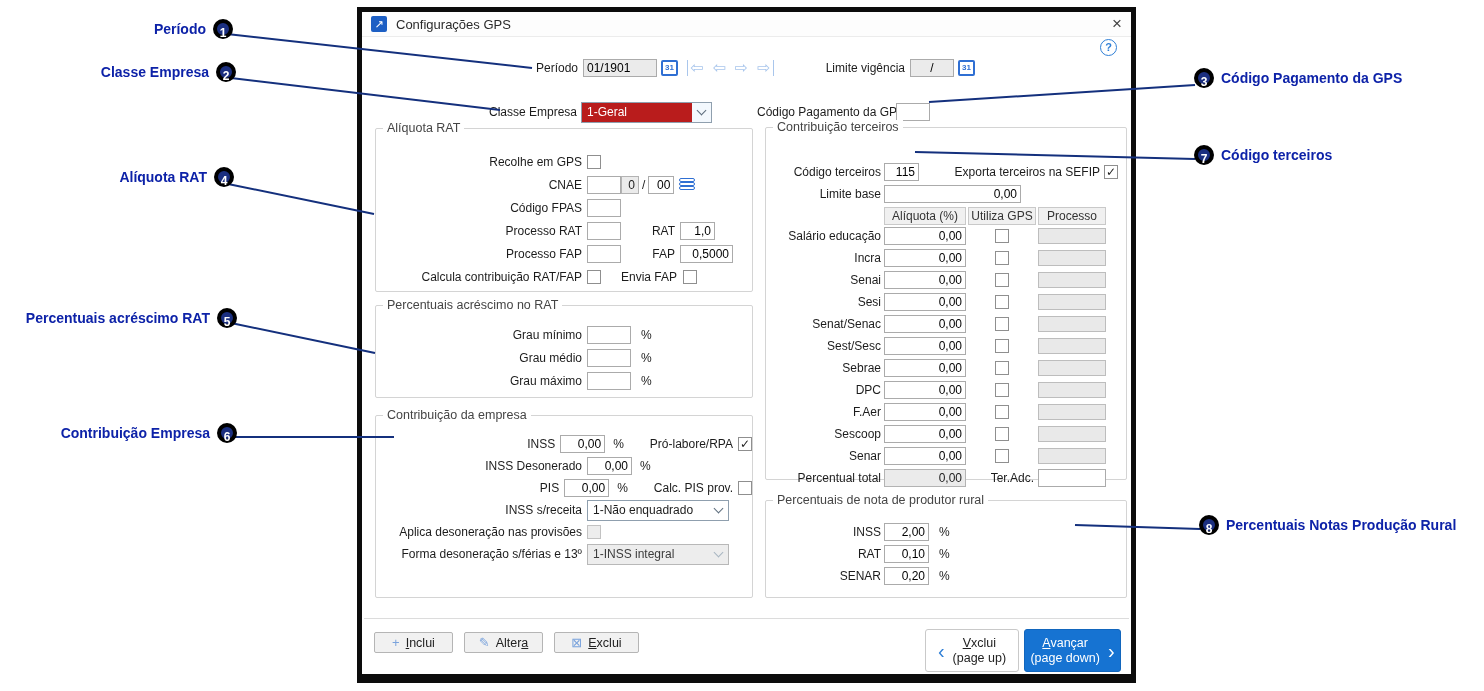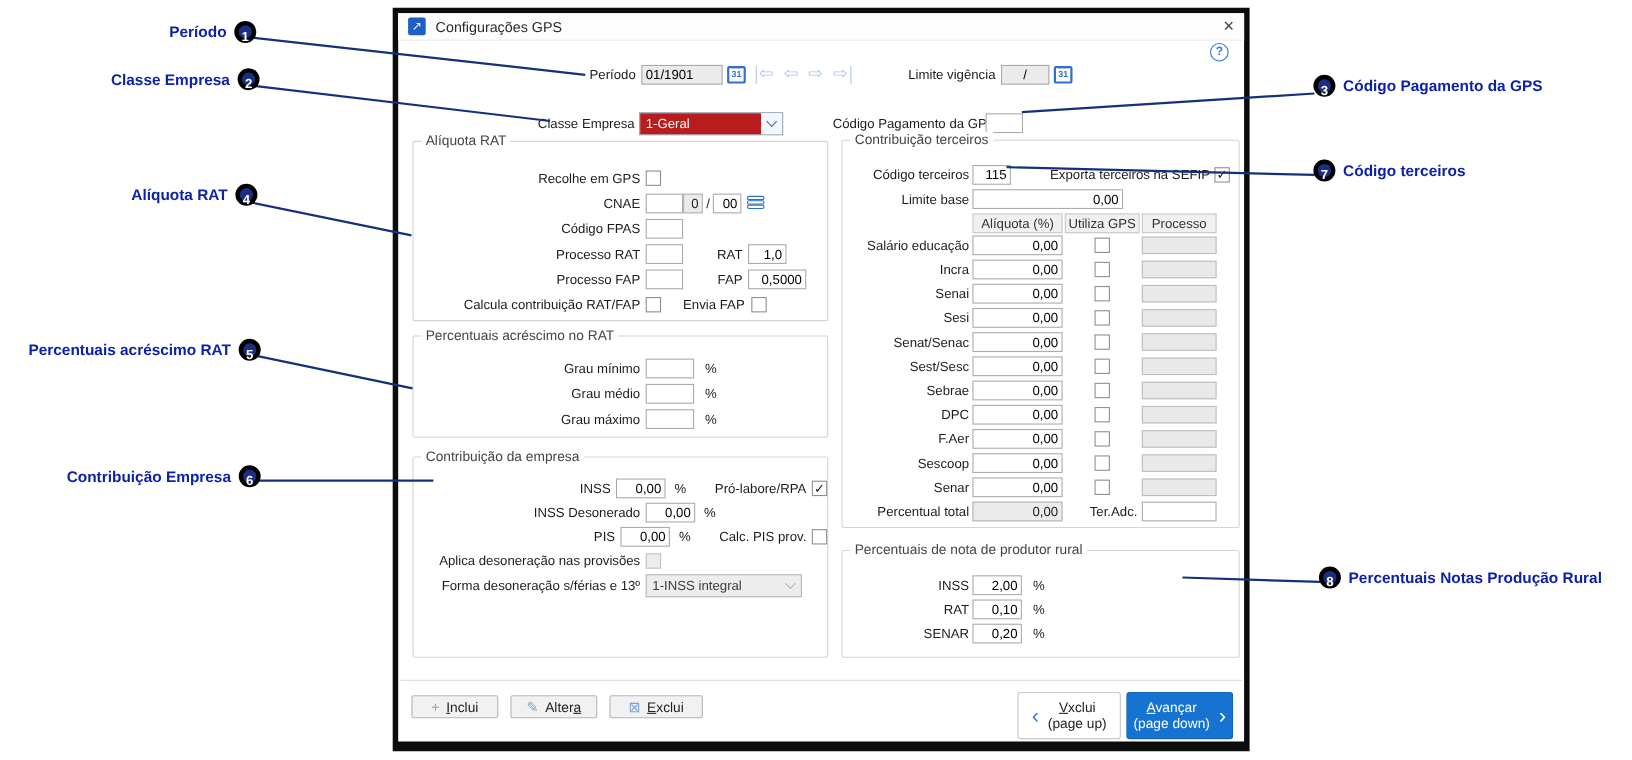--- a/index.html
+++ b/index.html
@@ -253,35 +253,44 @@
         <span style="margin-left:8px;">%</span>
       </div>
       <div class="grow">
         <span class="lbl200">PIS</span>
         <input class="inp ra" style="width: 45px;" value="0,00">
         <span style="margin-left:8px;">%</span>
         <span class="sub-label" style="margin-left:26px;">Calc. PIS prov.</span>
         <span class="cb" style="margin-left:5px;"></span>
       </div>
       <div class="grow">
+        <span class="lbl200">INSS s/receita</span>
+        <div class="combo" style="width:142px;">
+          <span class="val">1-Não enquadrado</span>
+          <span class="btn">
+              <span class="chev"></span>
+            </span>
+        </div>
+      </div>
+      <div class="grow">
         <span class="lbl200">Aplica desoneração nas provisões</span>
         <span class="cb disabled"></span>
       </div>
       <div class="grow">
         <span class="lbl200">Forma desoneração s/férias e 13º</span>
         <div class="combo disabled" style="width:142px;">
           <span class="val">1-INSS integral</span>
           <span class="btn">
               <span class="chev"></span>
             </span>
         </div>
       </div>
     </div>
 
-    <div class="groupbox f4" style="left:403px; top:115px; width:362px; height:353px; padding-top:20px;">
+    <div class="groupbox f4" style="left:403px; top:115px; width:362px; height:353px; padding-top:33px;">
       <span class="legend">Contribuição terceiros</span>
       <div class="grow">
         <span class="lbl109">Código terceiros</span>
         <input class="inp ra" style="width: 35px;" value="115">
         <span class="lbl" style="flex:1; margin-left:4px;">Exporta terceiros na SEFIP</span>
         <span class="cb checked" style="margin:0 8px 0 4px;"></span>
       </div>
       <div class="grow">
         <span class="lbl109">Limite base</span>
         <input class="inp ra" style="width: 137px;" value="0,00">

